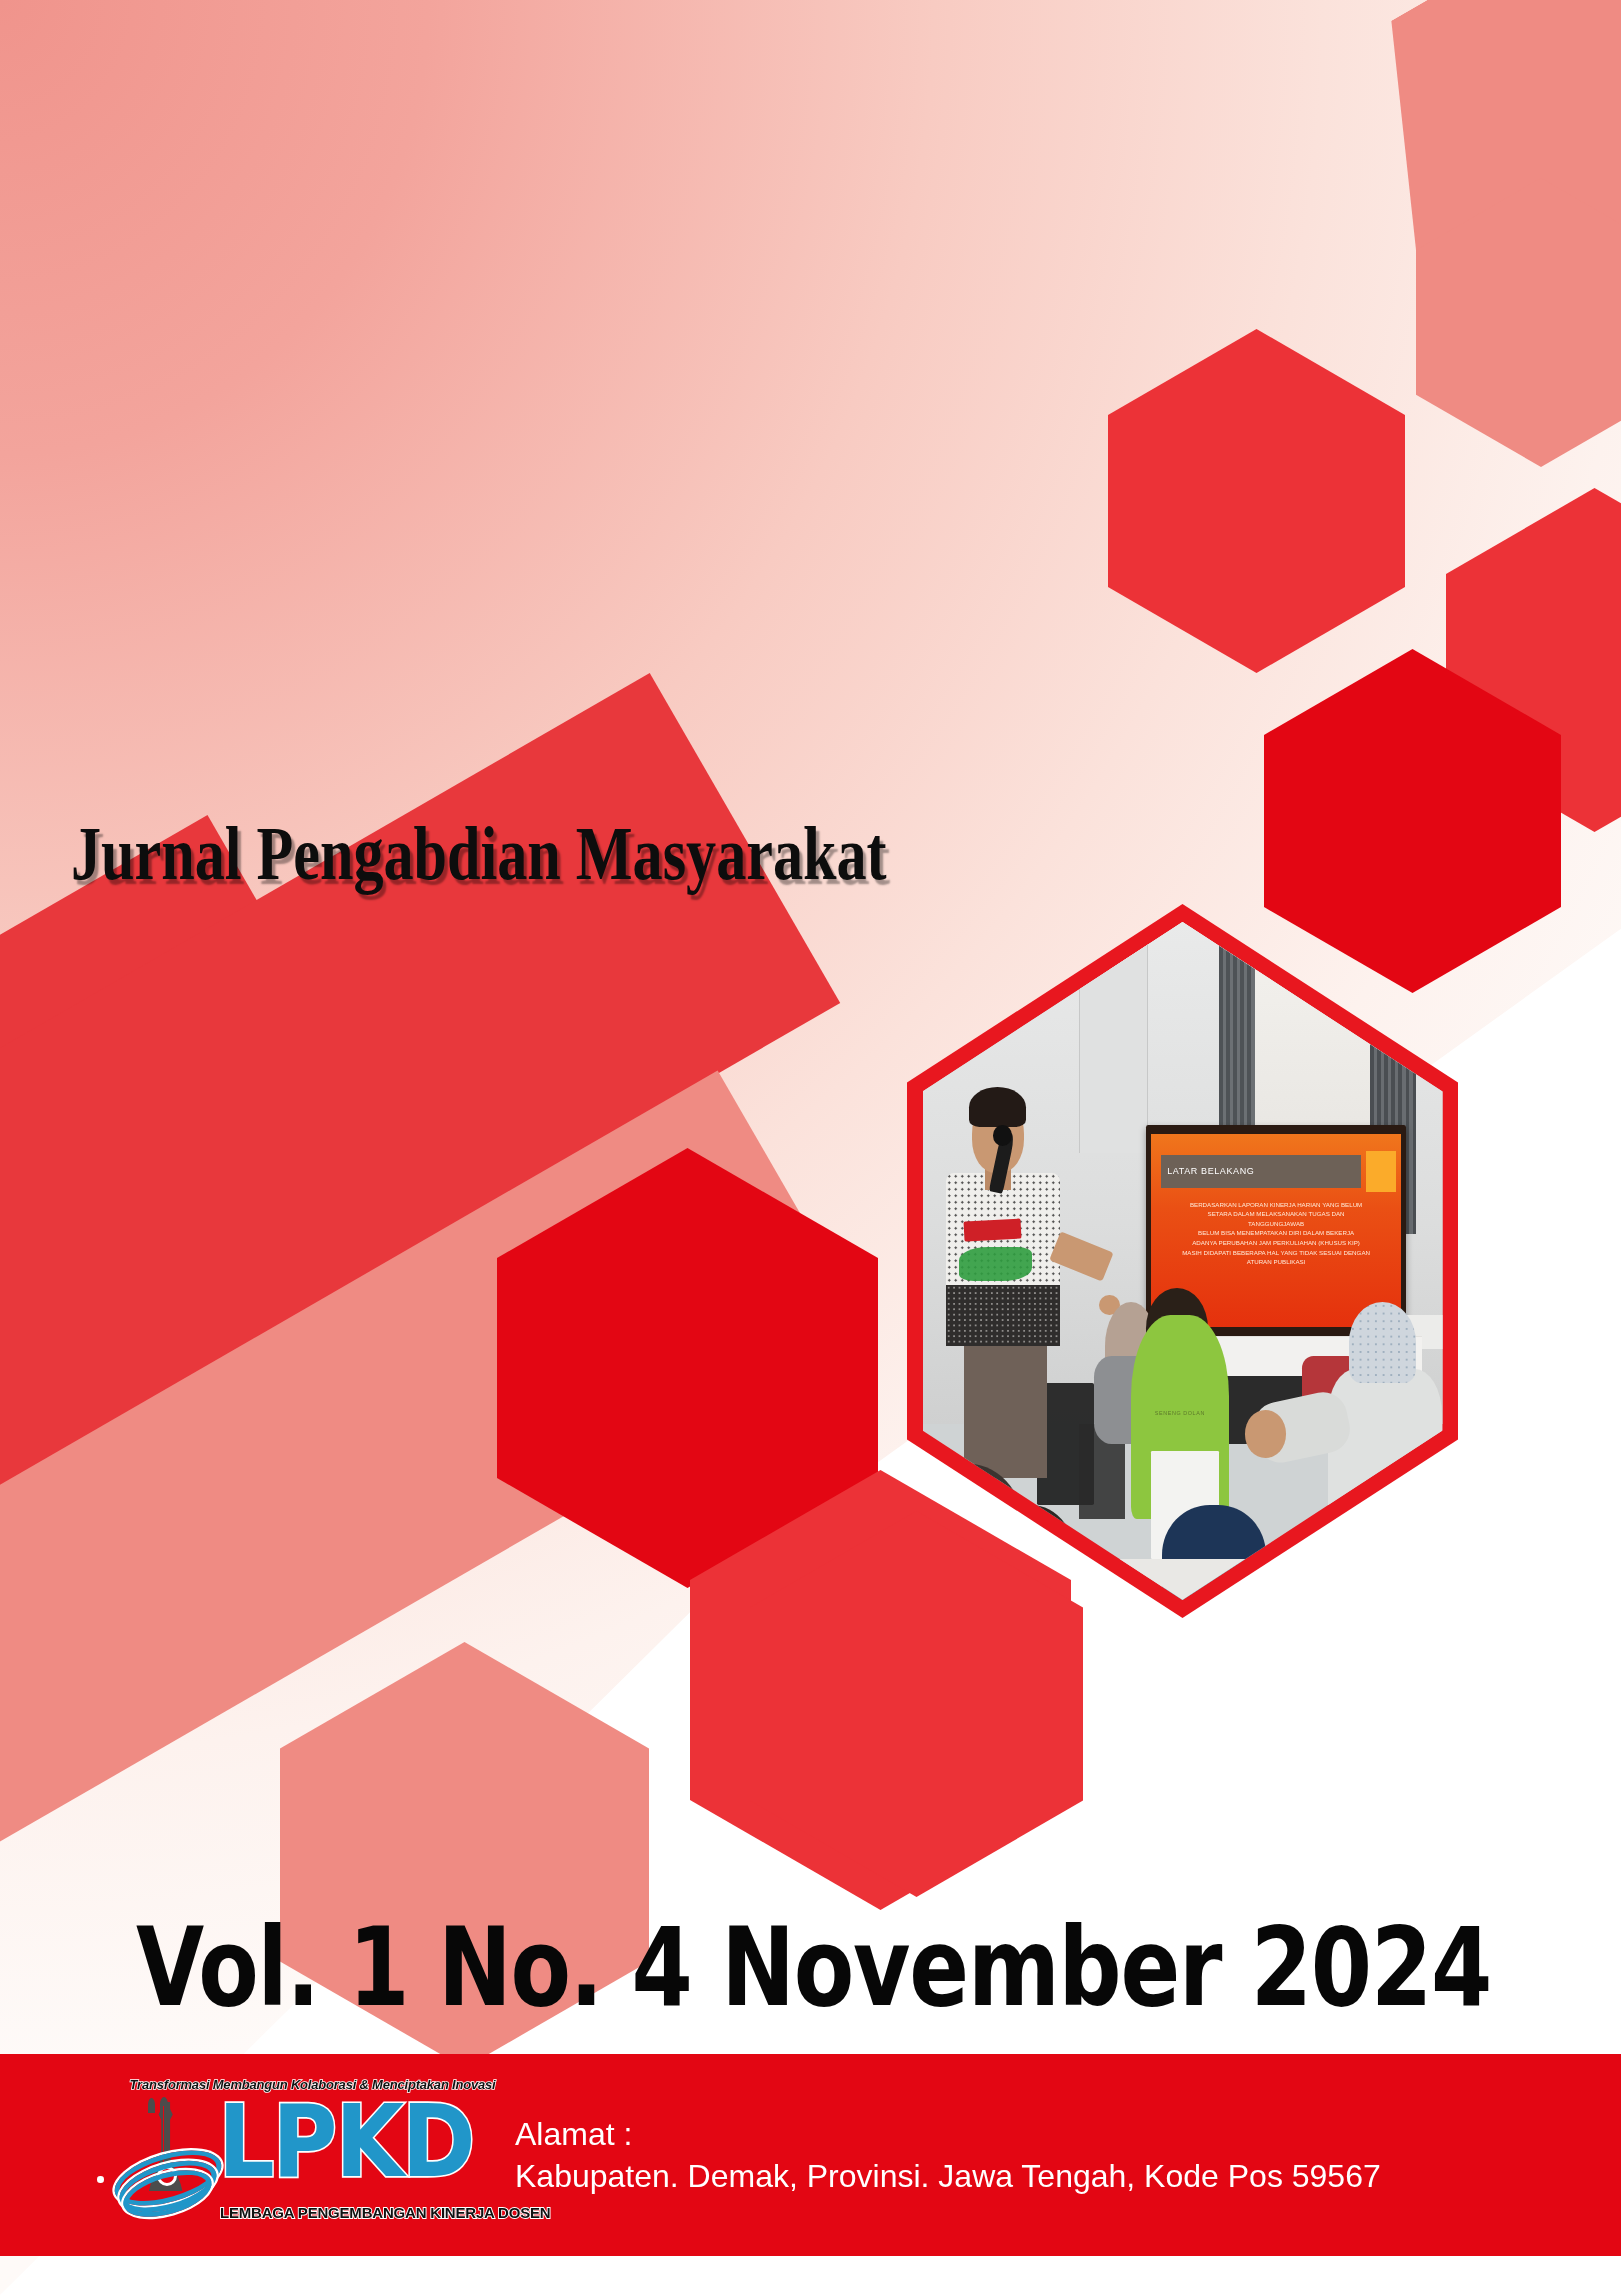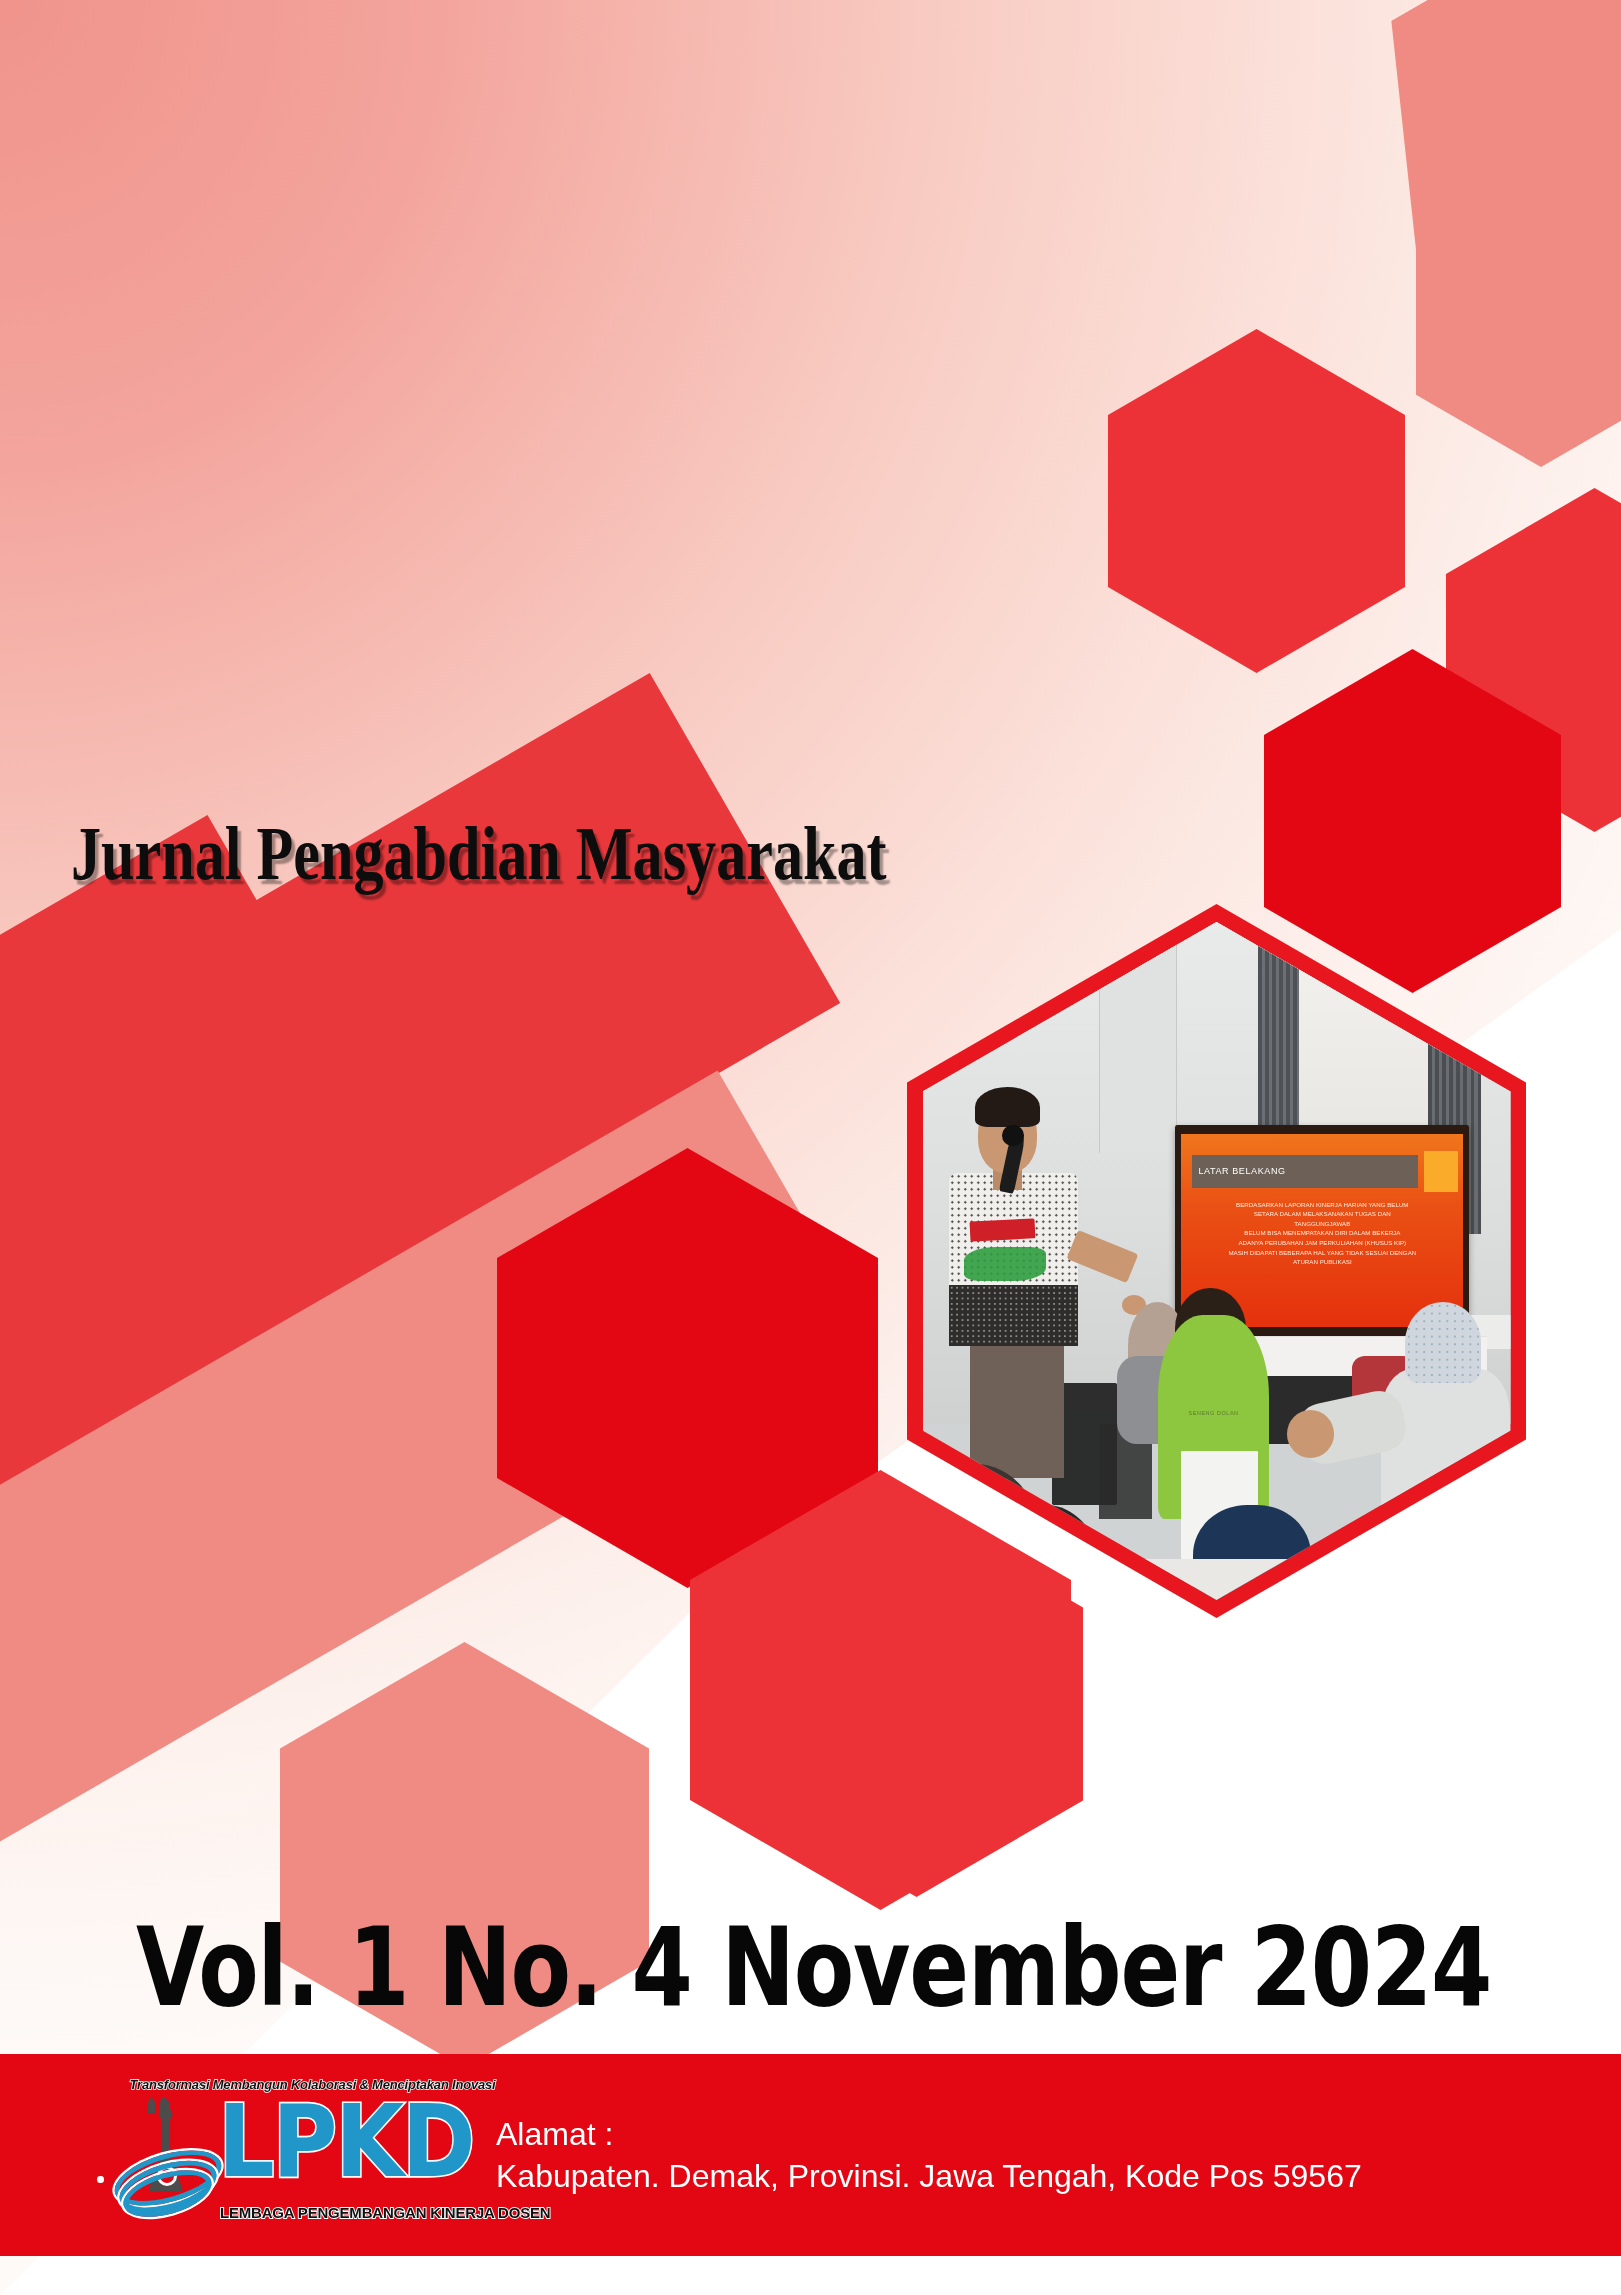--- a/index.html
+++ b/index.html
@@ -95,21 +95,21 @@
   }
   .hexI{ 
     left:280px; top:1642px; width:369px; height:426px;
     background:#ef8b83;
   }
 
   
   .photo-wrap{
     position:absolute;
     left:907px; top:904px;
-    width:619px; height:714px;
+    width:535px; height:714px;padding-left:16px;
   }
   .photo-ring{
     position:absolute; inset:0;
     background:#e8171f;
     clip-path:polygon(50% 0%, 100% 25%, 100% 75%, 50% 100%, 0% 75%, 0% 25%);
   }
   .photo-inner{
     position:absolute; left:15.5px; top:18px; right:15.5px; bottom:18px;
     clip-path:polygon(50% 0%, 100% 25%, 100% 75%, 50% 100%, 0% 75%, 0% 25%);
     overflow:hidden;
@@ -299,21 +299,21 @@
     font-weight:bold;
     font-size:15px;
     letter-spacing:-0.2px;
     white-space:nowrap;
     -webkit-text-stroke:1.8px #ffffff;
     paint-order:stroke fill;
     text-align:center;
   }
 
   .address{
-    margin-left:26px;
+    margin-left:45px;
     color:#ffffff;
     font-family:"Liberation Sans", sans-serif;
     font-size:32px;
     line-height:1.32;
     flex:1 1 auto;
   }
   .address div{white-space:nowrap;}
 </style>
 </head>
 <body>

